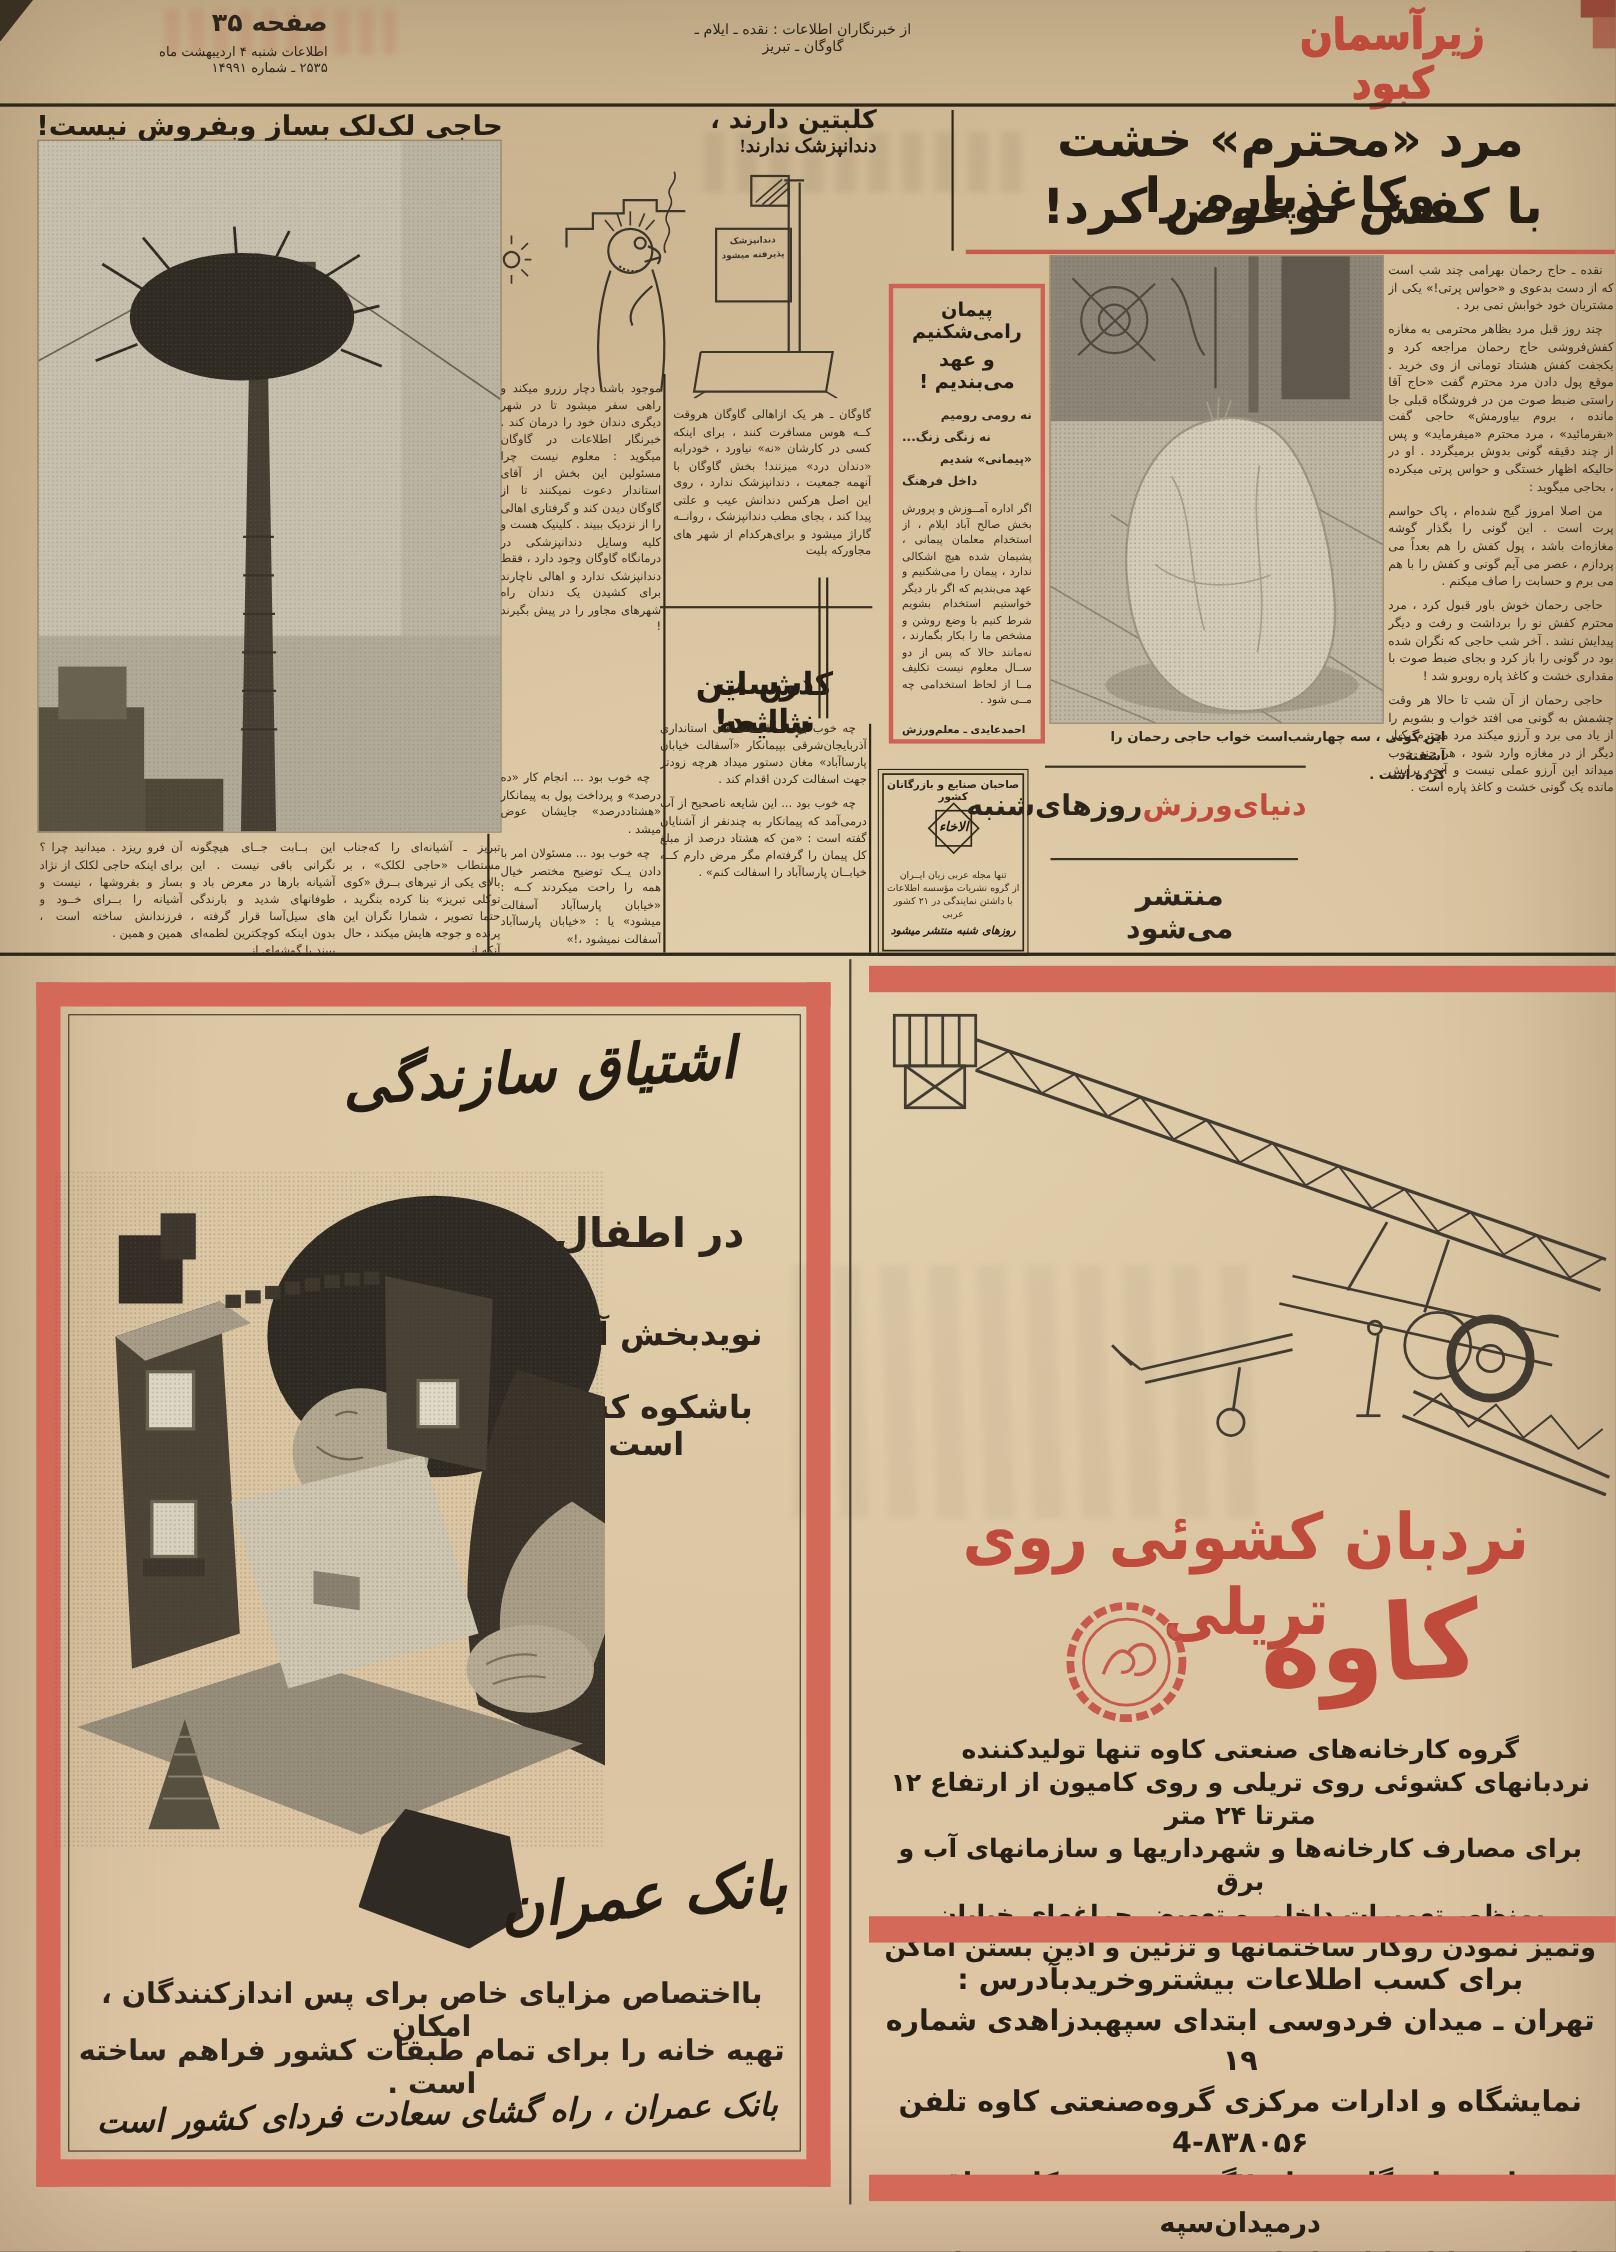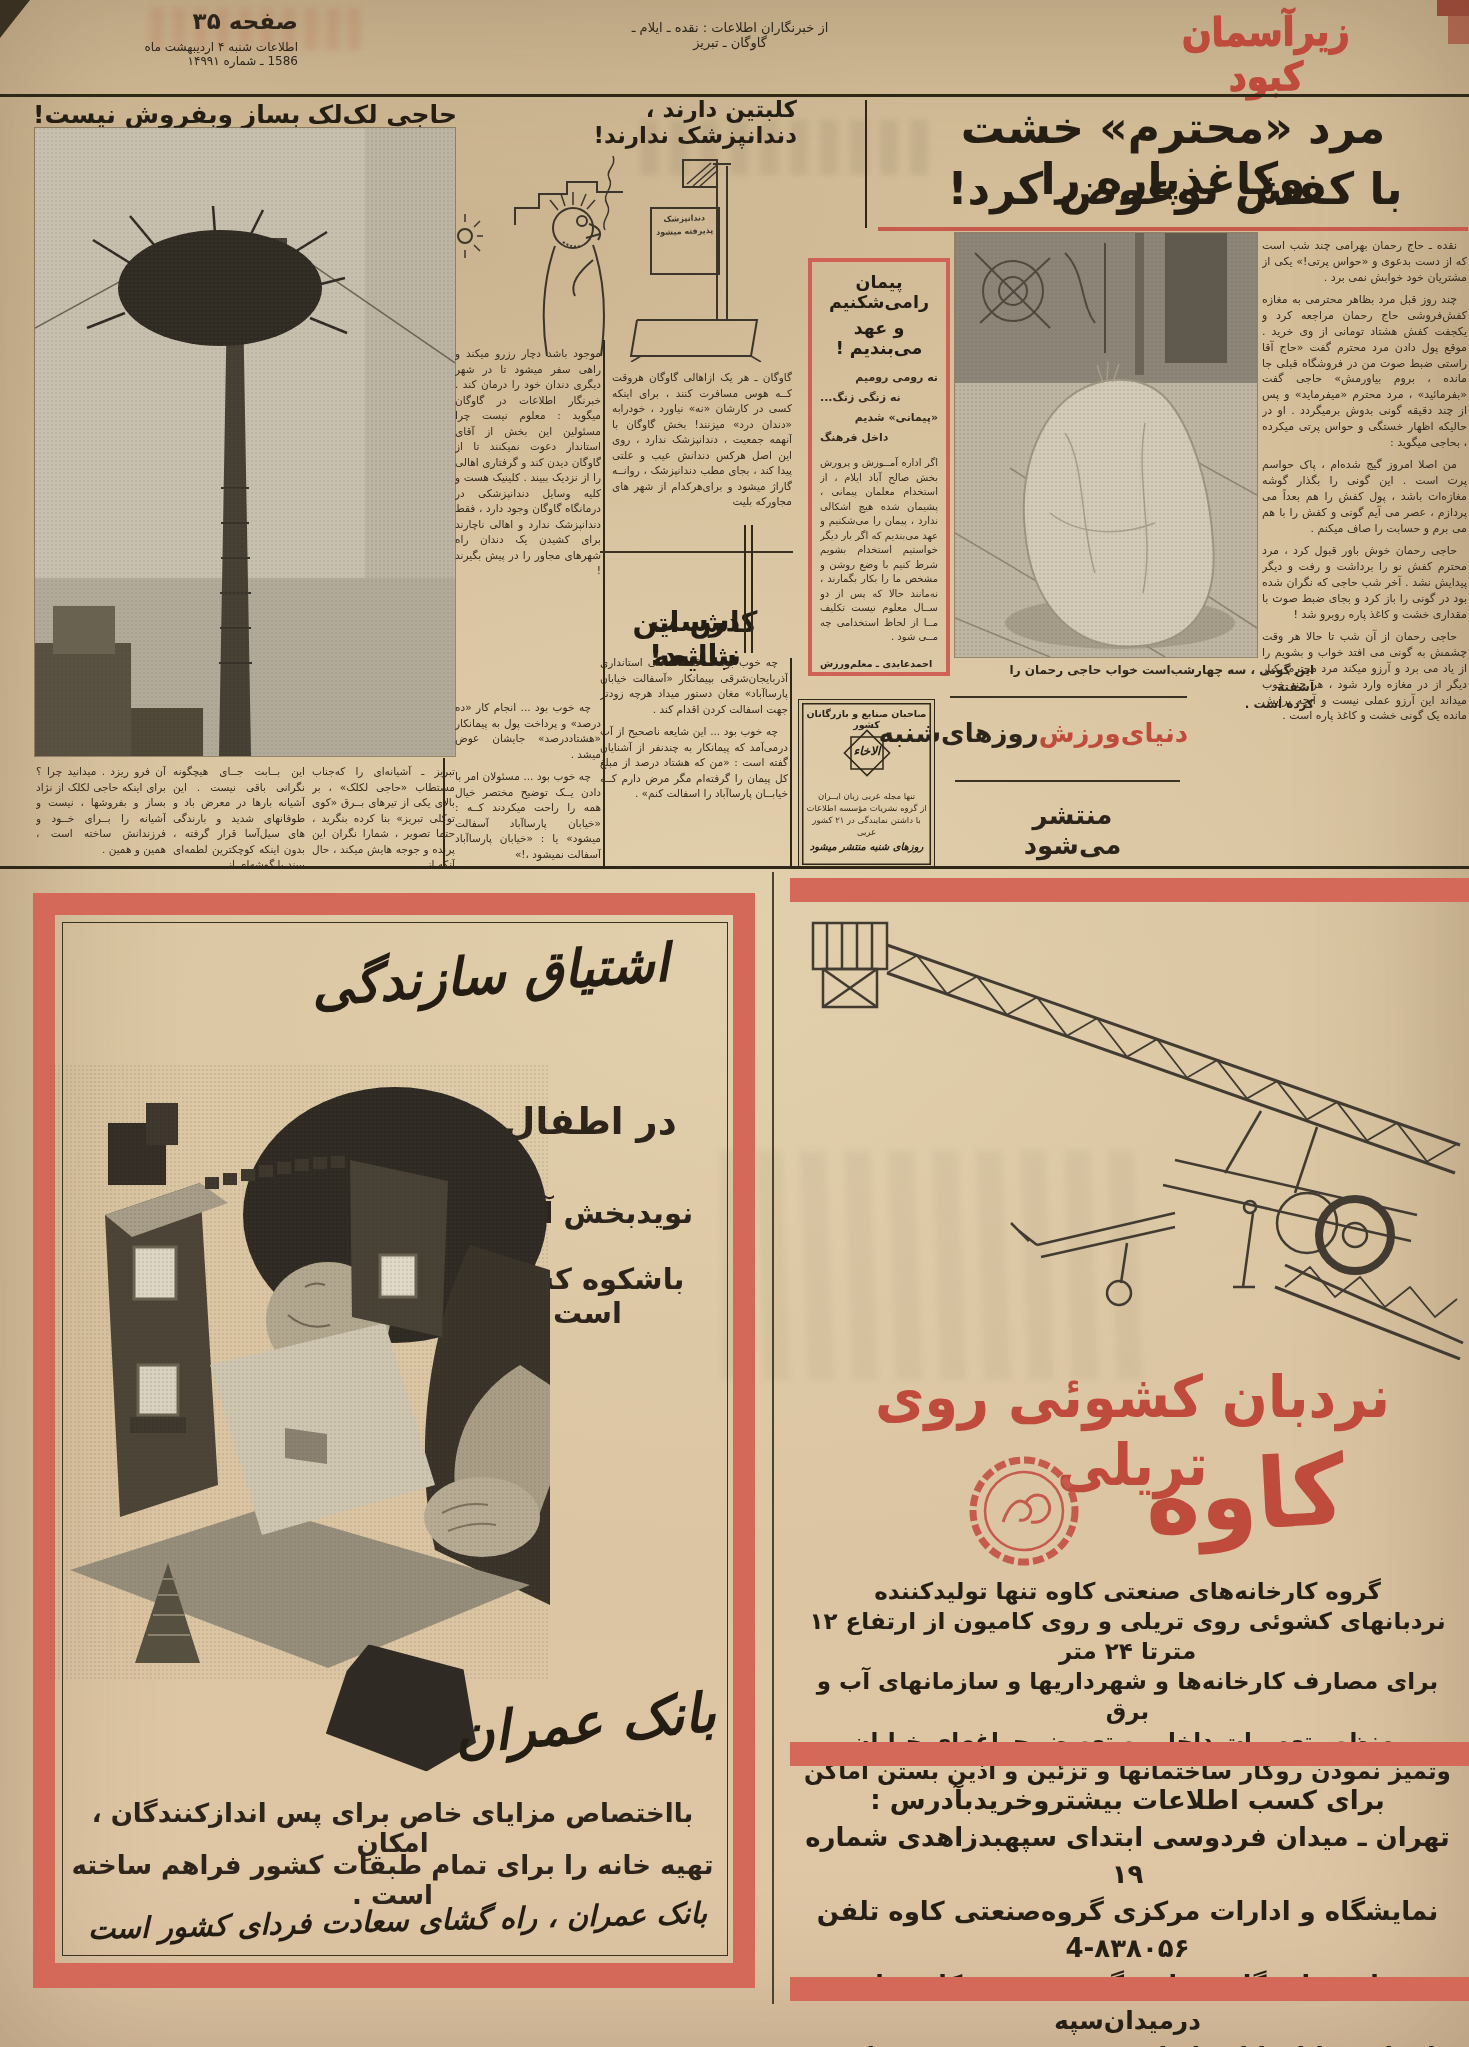--- a/index.html
+++ b/index.html
@@ -43,21 +43,21 @@
   <div class="abs" style="left:0;top:0;width:30px;height:38px;background:#241c12;clip-path:polygon(0 0,100% 0,55% 45%,0 100%);opacity:.85;"></div>
   <div class="abs" style="left:1437px;top:0;width:32px;height:16px;background:#8d3226;opacity:.8;"></div>
   <div class="abs" style="left:1448px;top:16px;width:21px;height:28px;background:#9c3a2c;opacity:.6;"></div>
   <div class="abs ghost" style="left:150px;top:8px;width:210px;height:42px;background:repeating-linear-gradient(90deg,#b5492f 0 14px,transparent 14px 22px);"></div>
   <div class="abs ghost" style="left:640px;top:120px;width:300px;height:55px;background:repeating-linear-gradient(90deg,#7a6a50 0 18px,transparent 18px 30px);"></div>
   <div class="abs ghost" style="left:720px;top:1150px;width:430px;height:230px;background:repeating-linear-gradient(88deg,#8a7a60 0 26px,transparent 26px 44px);opacity:.09;"></div>
 
   <div class="abs rgt" style="left:28px;top:8px;width:270px;">
     <div class="b" style="font-size:23px;letter-spacing:-.5px;padding-left:105px;">صفحه ۳۵</div>
     <div style="font-size:12px;margin-top:6px;">اطلاعات شنبه ۴ اردیبهشت ماه</div>
-    <div style="font-size:12px;">1586 ـ شماره ۱۴۹۹۱</div>
+    <div style="font-size:12px;">۲۵۳۵ ـ شماره ۱۴۹۹۱</div>
   </div>
 
   <div class="abs ctr" style="left:575px;top:20px;width:310px;">
     <div style="font-size:13px;">از خبرنگاران اطلاعات : نقده ـ ایلام ـ</div>
     <div style="font-size:13px;text-align:center;">گاوگان ـ تبریز</div>
   </div>
 
   <div class="abs red b" style="left:1148px;top:14px;width:235px;font-size:35px;text-align:center;transform:rotate(-.6deg) scaleY(1.12);letter-spacing:-2px;text-shadow:1px 0 #bf4b3d,0 1px #bf4b3d;">زیرآسمان کبود</div>
 
   <div class="abs rule-h" style="left:0;top:94px;width:1469px;"></div>
@@ -108,21 +108,21 @@
     </svg>
   </div>
 
   <div class="abs small just" style="left:312px;top:764px;width:143px;height:102px;overflow:hidden;">تبریز ـ آشیانه‌ای را که‌جناب مستطاب «حاجی لکلک» ، بر بالای یکی از تیرهای بــرق «کوی توکلی تبریز» بنا کرده بنگرید ، حتما تصویر ، شمارا نگران این پرنده و جوجه هایش میکند ، حال آنکه از</div>
   <div class="abs small just" style="left:173px;top:764px;width:132px;height:102px;overflow:hidden;">این بــابت جــای هیچگونه نگرانی باقی نیست . این آشیانه بارها در معرض باد و طوفانهای شدید و بارندگی های سیل‌آسا قرار گرفته ، بدون اینکه کوچکترین لطمه‌ای ببیند یا گوشه‌ای از</div>
   <div class="abs small just" style="left:36px;top:764px;width:130px;height:102px;overflow:hidden;">آن فرو ریزد . میدانید چرا ؟ برای اینکه حاجی لکلک از نژاد بساز و بفروشها ، نیست و آشیانه را بــرای خــود و فرزندانش ساخته است ، همین و همین .</div>
   <div class="abs rule-v" style="left:443px;top:758px;height:108px;width:1.5px;"></div>
 
   <div class="abs rgt hl" style="left:505px;top:96px;width:292px;">
     <div style="font-size:23px;">کلبتین دارند ،</div>
-    <div style="font-size:23px;">دندانپزشک ندارند!</div>
+    <div style="font-size:17px;font-family:Liberation Serif, serif;">دندانپزشک ندارند!</div>
   </div>
 
   <div class="abs" style="left:455px;top:150px;width:340px;height:212px;">
     <svg width="340" height="212" viewBox="0 0 340 212" xmlns="http://www.w3.org/2000/svg" fill="none" stroke="#3c352b" stroke-width="2">
       <circle cx="10" cy="86" r="7"></circle>
       <g stroke-width="1.5">
         <line x1="10" y1="72" x2="10" y2="64"></line>
           <line x1="10" y1="100" x2="10" y2="108"></line>
         <line x1="-2" y1="86" x2="-8" y2="86"></line>
           <line x1="22" y1="86" x2="28" y2="86"></line>

